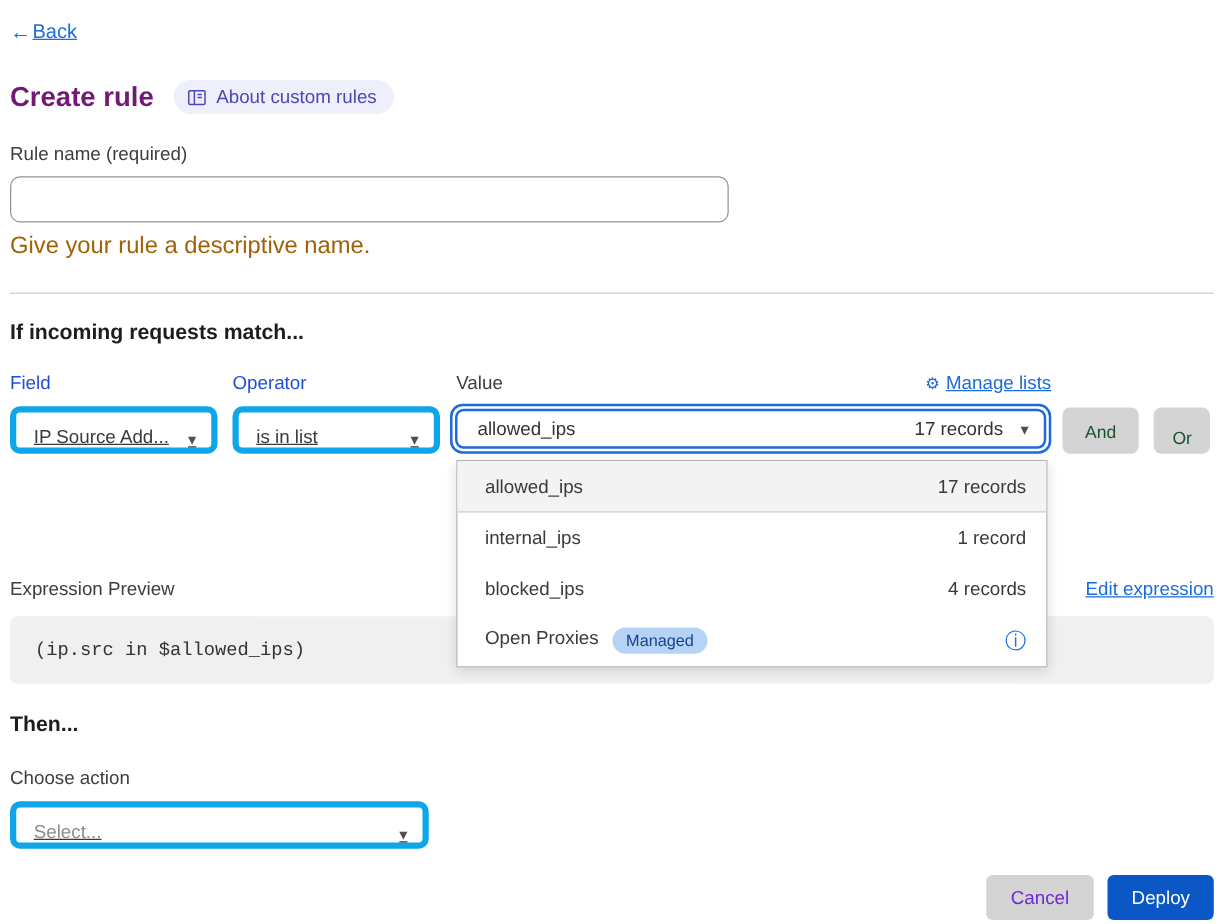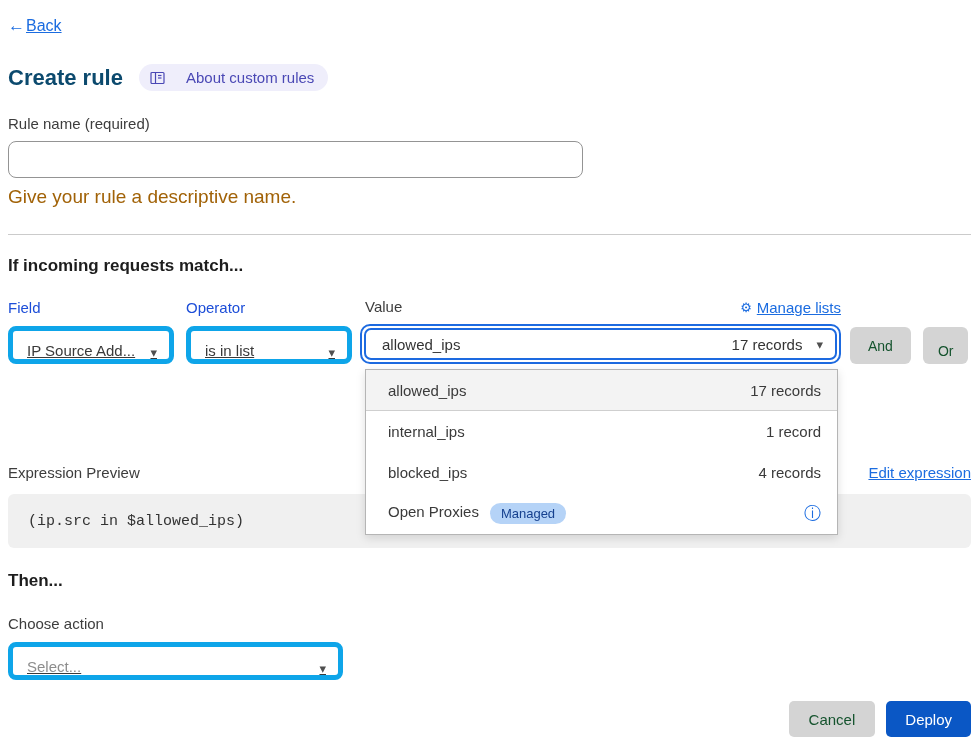--- a/index.html
+++ b/index.html
@@ -15,23 +15,23 @@
   .back-link {
     display: inline-flex; align-items: center; gap: 1px;
     margin-top: 16px; font-size: 16px; color: #1b6ce0;
     text-decoration: none; cursor: pointer;
   }
   .back-link .arrow { text-decoration: none; font-size: 17px; }
   .back-link .back-text { text-decoration: underline; }
 
   
   .title-row { display: flex; align-items: center; gap: 16px; margin-top: 28px; }
-  .page-title { font-size: 22px; font-weight: bold; color: #0c4a6e; margin: 0; }
+  .page-title { font-size: 22px; font-weight: bold; color: #701a75; margin: 0; }
   .about-badge {
-    display: inline-flex; align-items: center; gap: 21px;
+    display: inline-flex; align-items: center; gap: 8px;
     background: #efeefb; color: #4a48b5; font-size: 15px;
     padding: 5px 14px 5px 11px; border-radius: 15px; cursor: pointer;
   }
   .about-badge svg { display: block; }
 
   
   .field-label { font-size: 15px; color: #3d3d3d; }
   .rule-label { margin-top: 24px; }
   .rule-input {
     display: block; margin-top: 9px; width: 575px; height: 37px;
@@ -111,21 +111,21 @@
   .choose-label { margin-top: 24px; }
   .action-select { margin-top: 10px; width: 335px; }
   .placeholder { color: #8d8d8d; }
 
   
   .footer { display: flex; justify-content: flex-end; gap: 11px; margin-top: 21px; }
   .btn {
     height: 36px; border: none; border-radius: 5px; font-size: 15px;
     font-family: inherit; cursor: pointer;
   }
-  .btn-gray { background: #d4d4d4; color: #14532d; padding: 0 20px; }
+  .btn-gray { background: #d4d4d4; color: #6d28d9; padding: 0 20px; }
   .btn-blue { background: #0a57c5; color: #fff; padding: 0 19px; }
 </style>
 </head>
 <body>
 
 <div class="container">
 
   <a class="back-link">
     <span class="arrow">←</span>
       <span class="back-text">Back</span>

